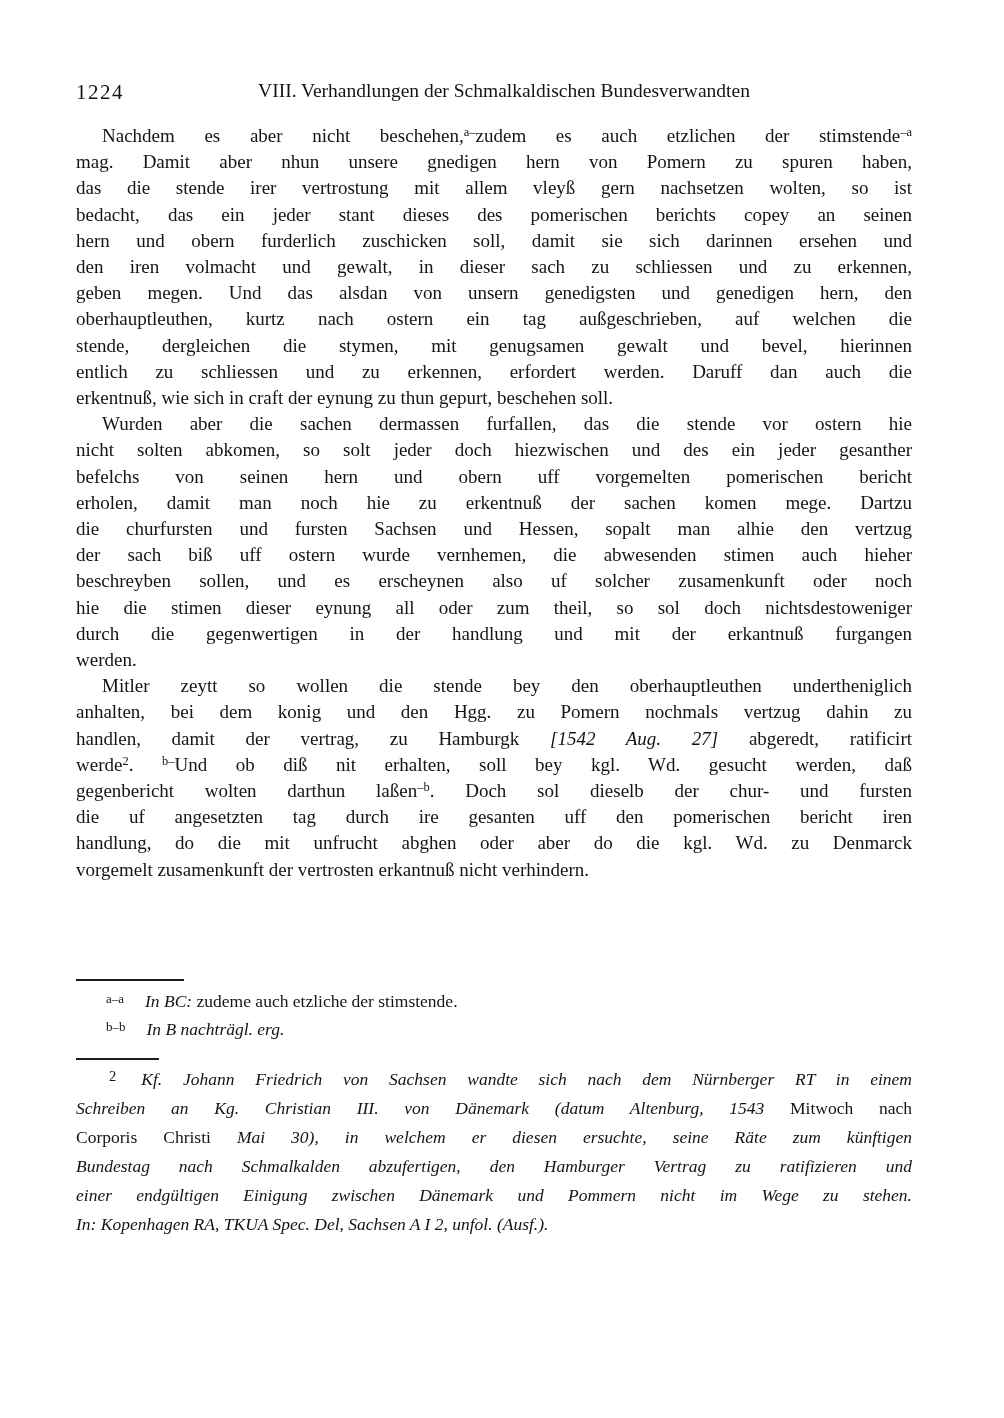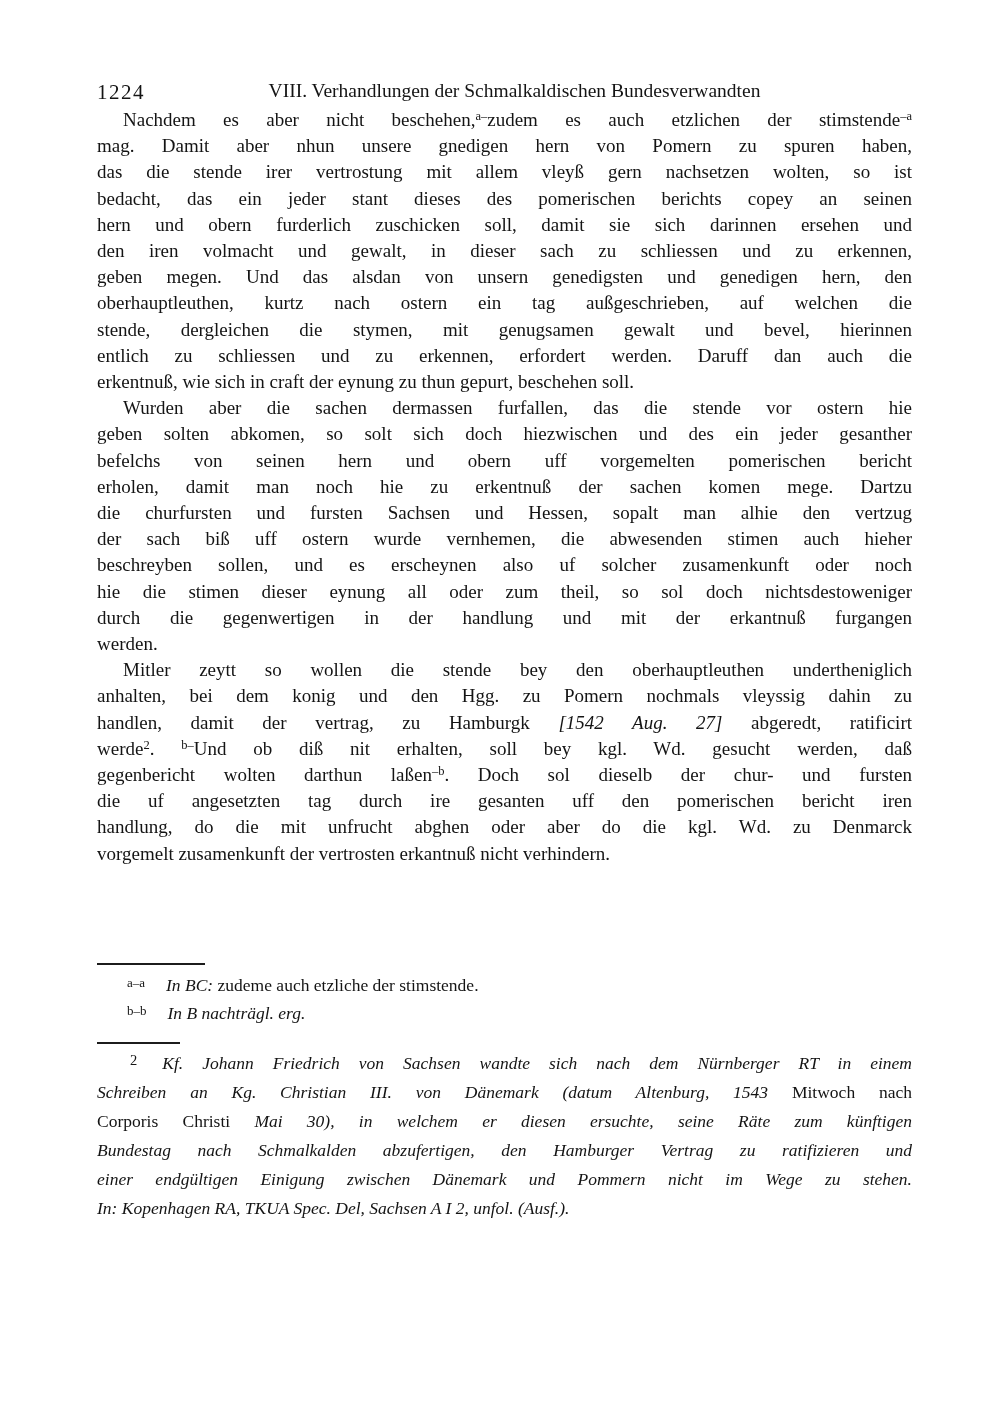--- a/index.html
+++ b/index.html
@@ -3,37 +3,37 @@
 <meta charset="utf-8">
 <style>
   html, body { margin: 0; padding: 0; background: #ffffff; }
   .page {
     width: 1004px;
     height: 1418px;
     box-sizing: border-box;
     background: #ffffff;
     color: #141414;
     font-family: "Liberation Serif", "DejaVu Serif", serif;
-    padding: 80px 92px 0 97px;
+    padding: 80px 92px 0 76px;
     overflow: hidden;
     position: relative;
   }
   
   .header { position: relative; height: 27px; }
   .pageno {
     position: absolute; left: 0; top: 0;
     font-size: 21px; letter-spacing: 1.5px;
   }
   .running {
     text-align: center;
     font-size: 19.5px;
     padding-left: 20px;
   }
   
-  .body-text { margin-top: 0; font-size: 19px; }
+  .body-text { margin-top: 16px; font-size: 19px; }
   .line {
     line-height: 26.2px;
     text-align: justify;
     text-align-last: justify;
   }
   .line.first { text-indent: 26px; }
   .line.last  { text-align-last: left; }
   sup {
     font-size: 12.5px;
     line-height: 0;
@@ -82,33 +82,33 @@
         <div class="line">hern und obern furderlich zuschicken soll, damit sie sich darinnen ersehen und</div>
         <div class="line">den iren volmacht und gewalt, in dieser sach zu schliessen und zu erkennen,</div>
         <div class="line">geben megen. Und das alsdan von unsern genedigsten und genedigen hern, den</div>
         <div class="line">oberhauptleuthen, kurtz nach ostern ein tag außgeschrieben, auf welchen die</div>
         <div class="line">stende, dergleichen die stymen, mit genugsamen gewalt und bevel, hierinnen</div>
         <div class="line">entlich zu schliessen und zu erkennen, erfordert werden. Daruff dan auch die</div>
         <div class="line last">erkentnuß, wie sich in craft der eynung zu thun gepurt, beschehen soll.</div>
       </div>
       <div>
         <div class="line first">Wurden aber die sachen dermassen furfallen, das die stende vor ostern hie</div>
-        <div class="line">geben solten abkomen, so solt sich doch hiezwischen und des ein jeder gesanther</div>
+        <div class="line">nicht solten abkomen, so solt jeder doch hiezwischen und des ein jeder gesanther</div>
         <div class="line">befelchs von seinen hern und obern uff vorgemelten pomerischen bericht</div>
         <div class="line">erholen, damit man noch hie zu erkentnuß der sachen komen mege. Dartzu</div>
         <div class="line">die churfursten und fursten Sachsen und Hessen, sopalt man alhie den vertzug</div>
         <div class="line">der sach biß uff ostern wurde vernhemen, die abwesenden stimen auch hieher</div>
         <div class="line">beschreyben sollen, und es erscheynen also uf solcher zusamenkunft oder noch</div>
         <div class="line">hie die stimen dieser eynung all oder zum theil, so sol doch nichtsdestoweniger</div>
         <div class="line">durch die gegenwertigen in der handlung und mit der erkantnuß furgangen</div>
         <div class="line last">werden.</div>
       </div>
       <div>
         <div class="line first">Mitler zeytt so wollen die stende bey den oberhauptleuthen undertheniglich</div>
-        <div class="line">anhalten, bei dem konig und den Hgg. zu Pomern nochmals vleyssig dahin zu</div>
+        <div class="line">anhalten, bei dem konig und den Hgg. zu Pomern nochmals vertzug dahin zu</div>
         <div class="line"><span>handlen, damit der vertrag, zu Hamburgk </span><i>[1542 Aug. 27]</i><span> abgeredt, ratificirt</span></div>
         <div class="line"><span>werde</span><sup>2</sup><span>. </span><sup>b–</sup><span>Und ob diß nit erhalten, soll bey kgl. Wd. gesucht werden, daß</span></div>
         <div class="line"><span>gegenbericht wolten darthun laßen</span><sup>–b</sup><span>. Doch sol dieselb der chur- und fursten</span></div>
         <div class="line">die uf angesetzten tag durch ire gesanten uff den pomerischen bericht iren</div>
         <div class="line">handlung, do die mit unfrucht abghen oder aber do die kgl. Wd. zu Denmarck</div>
         <div class="line last">vorgemelt zusamenkunft der vertrosten erkantnuß nicht verhindern.</div>
       </div>
     </div>
 
   <div class="footnotes">

